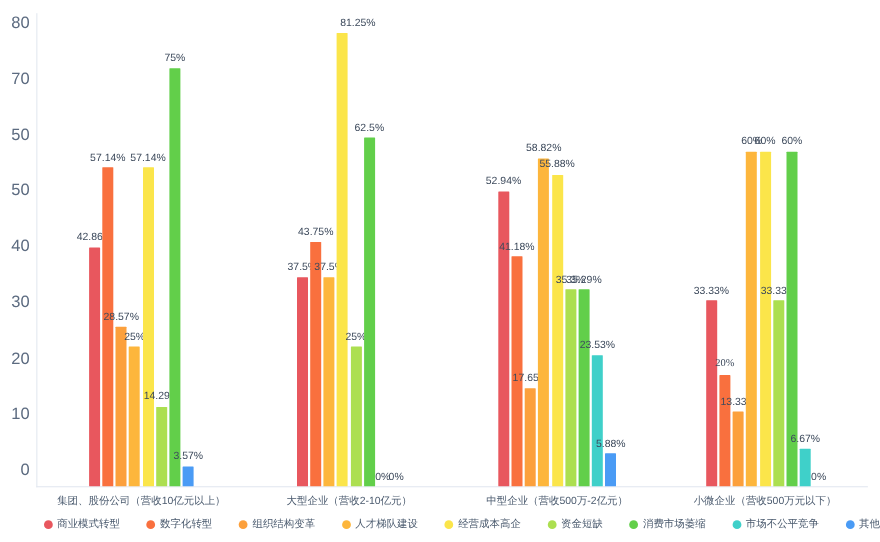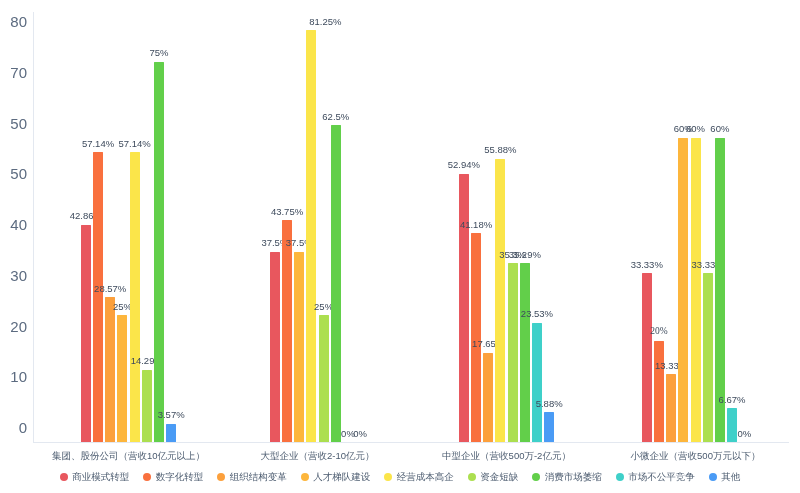--- a/index.html
+++ b/index.html
@@ -91,22 +91,22 @@
   }
 
   
   #legend {
     position: absolute;
     left: 0;
     right: 0;
     top: 472px;
     display: flex;
     align-items: center;
-    justify-content: center;
-    gap: 14px;
+    justify-content: flex-end;
+    gap: 24px;
     flex-wrap: nowrap;
   }
   .legend-item {
     display: flex;
     align-items: center;
     gap: 4.5px;
     white-space: nowrap;
   }
   .legend-dot {
     width: 8px;
@@ -219,20 +219,24 @@
               <div class="bar-label" style="bottom: 272.437px;">52.94%</div>
             </div>
             <div class="bar-wrap" title="数字化转型 · 中型企业（营收500万-2亿元） · 41.18%">
               <div class="bar" style="height: 208.807px; background: rgb(249, 112, 62);"></div>
               <div class="bar-label" style="bottom: 212.807px;">41.18%</div>
             </div>
             <div class="bar-wrap" title="组织结构变革 · 中型企业（营收500万-2亿元） · 17.65%">
               <div class="bar" style="height: 89.4959px; background: rgb(252, 160, 60);"></div>
               <div class="bar-label" style="bottom: 93.4959px;">17.65%</div>
             </div>
+            <div class="bar-wrap" title="人才梯队建设 · 中型企业（营收500万-2亿元） · 58.82%">
+              <div class="bar" style="height: 298.252px; background: rgb(253, 182, 60);"></div>
+              <div class="bar-label" style="bottom: 302.252px;">58.82%</div>
+            </div>
             <div class="bar-wrap" title="经营成本高企 · 中型企业（营收500万-2亿元） · 55.88%">
               <div class="bar" style="height: 283.344px; background: rgb(251, 229, 74);"></div>
               <div class="bar-label" style="bottom: 287.344px;">55.88%</div>
             </div>
             <div class="bar-wrap" title="资金短缺 · 中型企业（营收500万-2亿元） · 35.3%">
               <div class="bar" style="height: 178.992px; background: rgb(172, 223, 80);"></div>
               <div class="bar-label" style="bottom: 182.992px;">35.3%</div>
             </div>
             <div class="bar-wrap" title="消费市场萎缩 · 中型企业（营收500万-2亿元） · 35.29%">
               <div class="bar" style="height: 178.941px; background: rgb(98, 207, 74);"></div>

